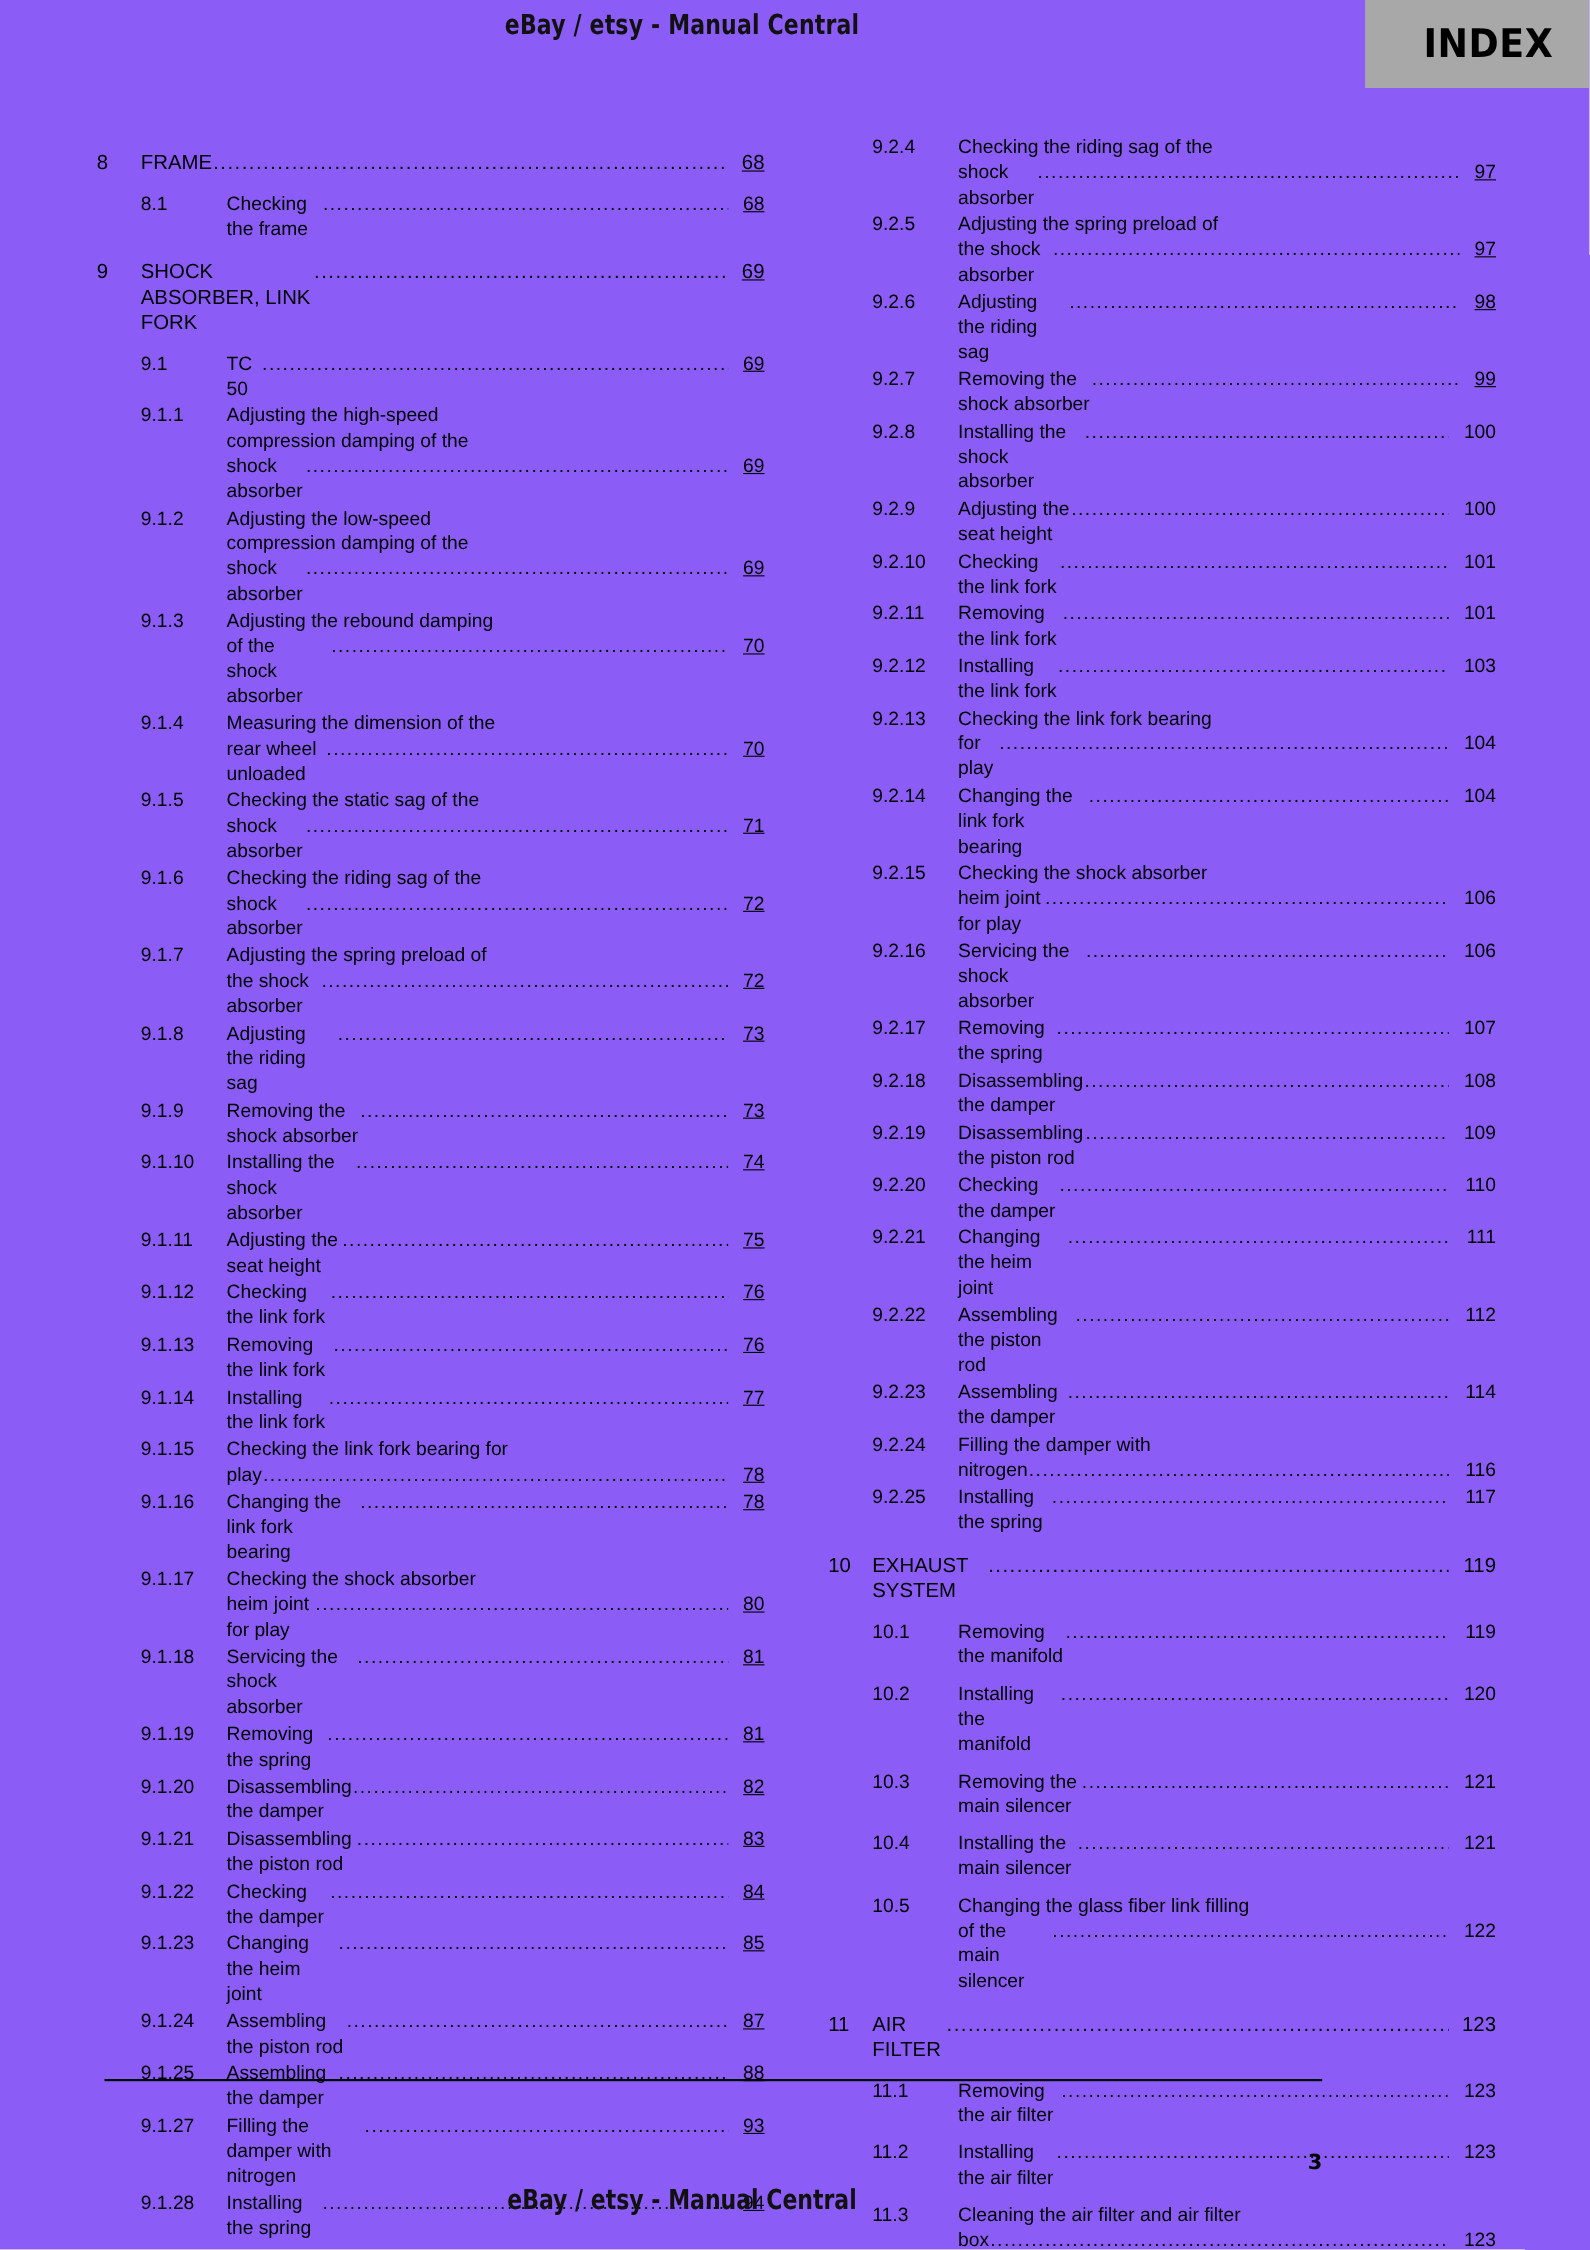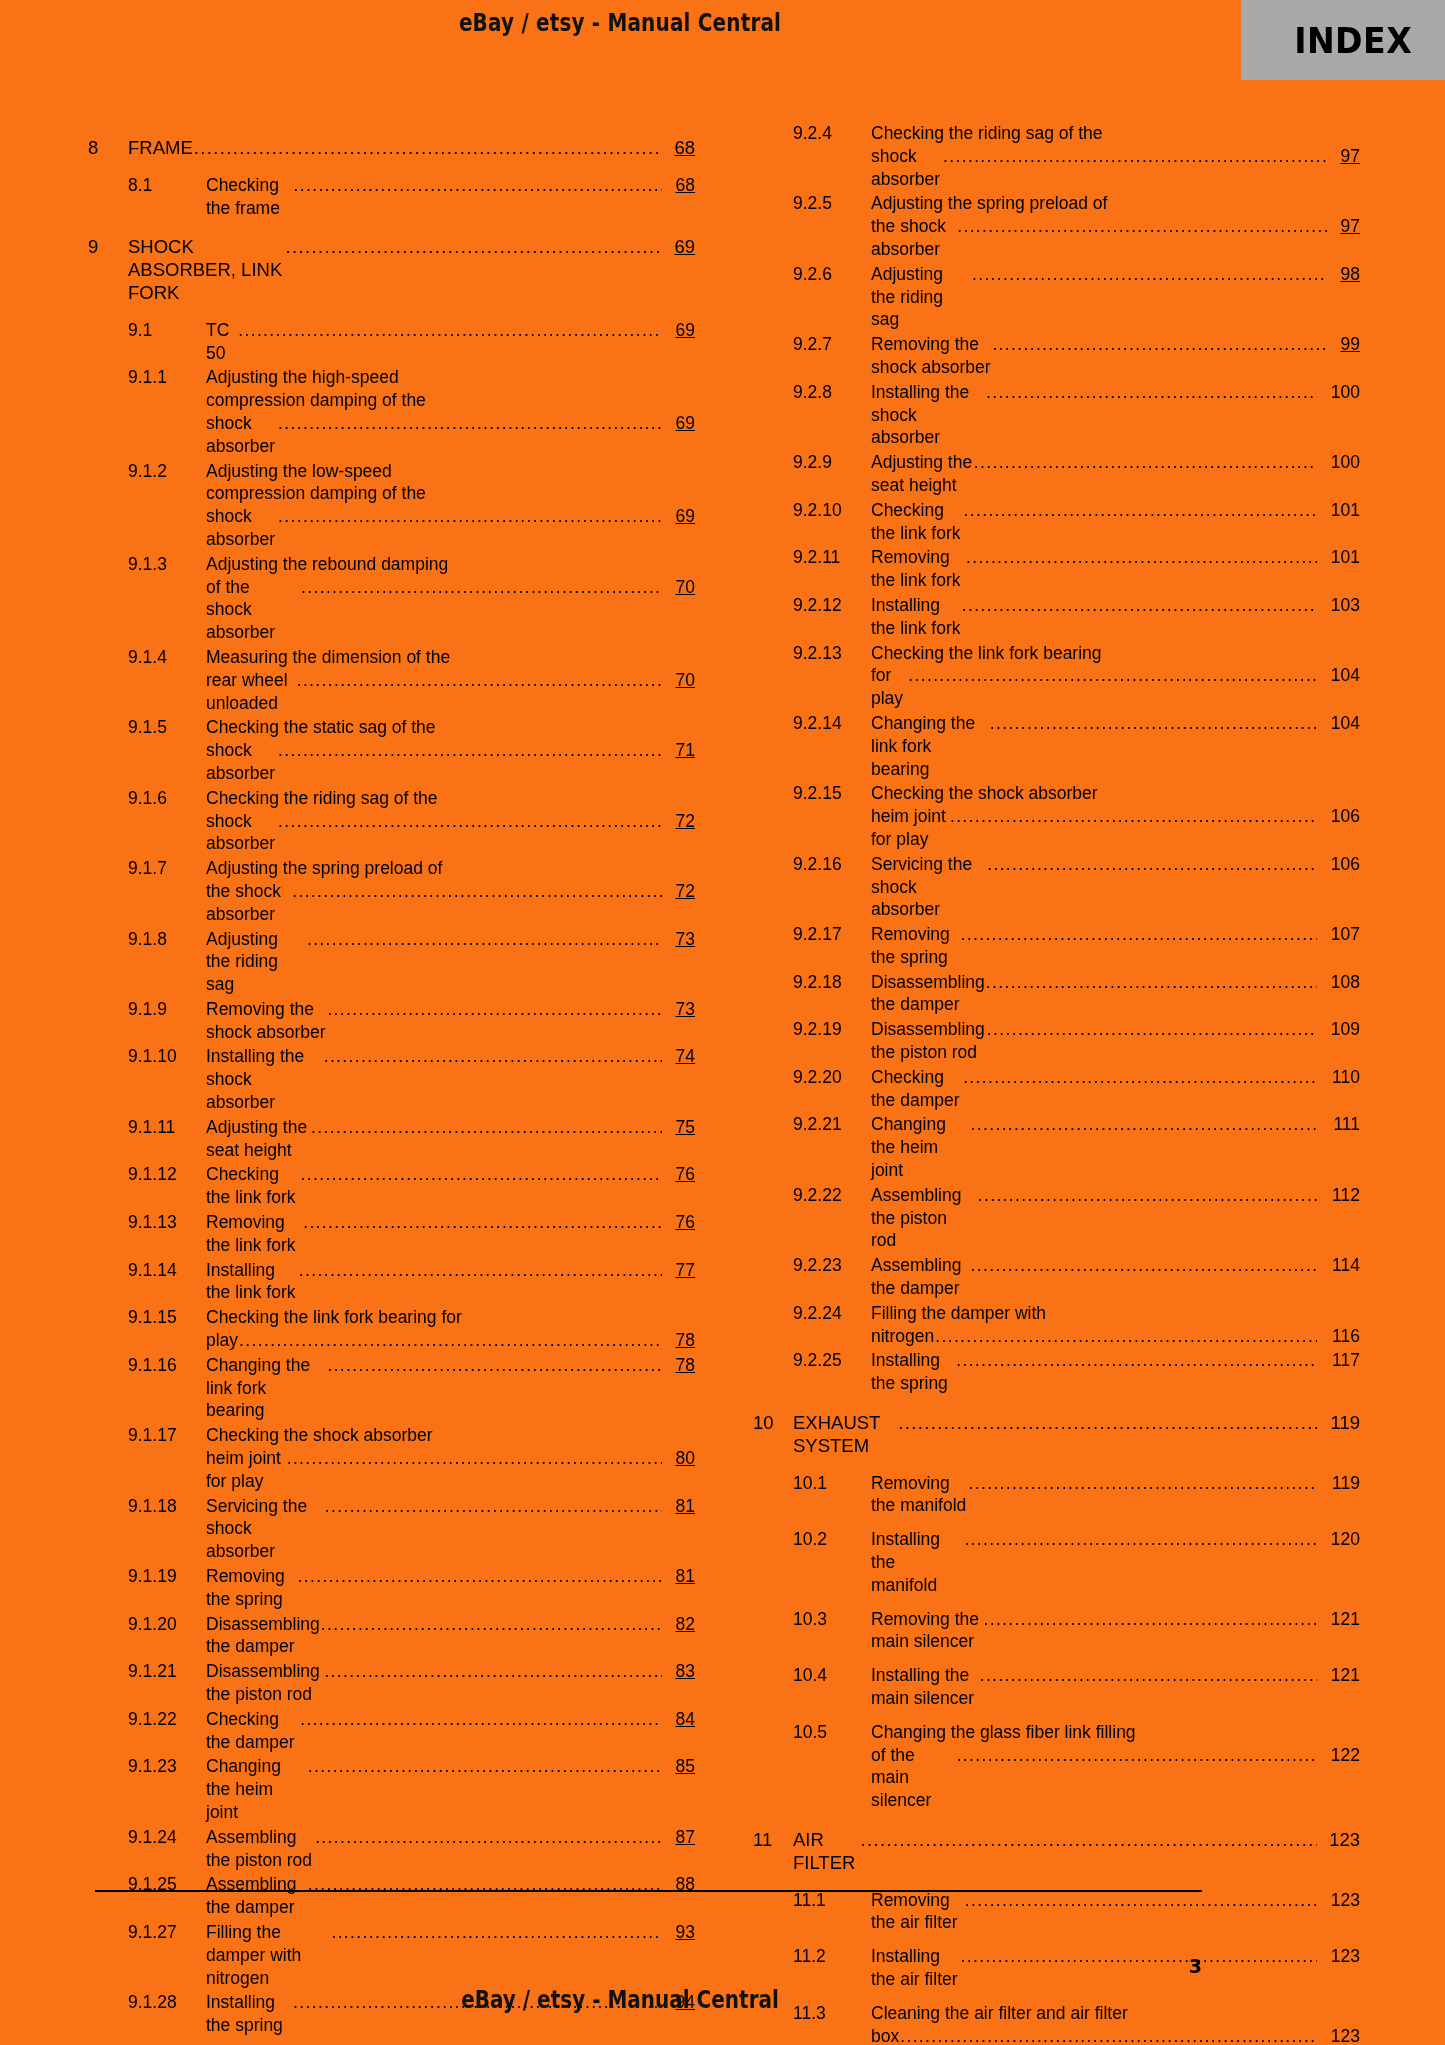--- a/index.html
+++ b/index.html
@@ -8,21 +8,21 @@
     background: #ffffff;
   }
   body {
     font-family: "Liberation Sans", sans-serif;
     color: #000000;
   }
   .page {
     position: relative;
     width: 1445px;
     height: 2045px;
-    background: #f97316;
+    background: #8b5cf6;
     overflow: hidden;
   }
 
   
   .watermark-top {
     position: absolute;
     top: 8px;
     left: 0;
     width: 1240px;
     text-align: center;

